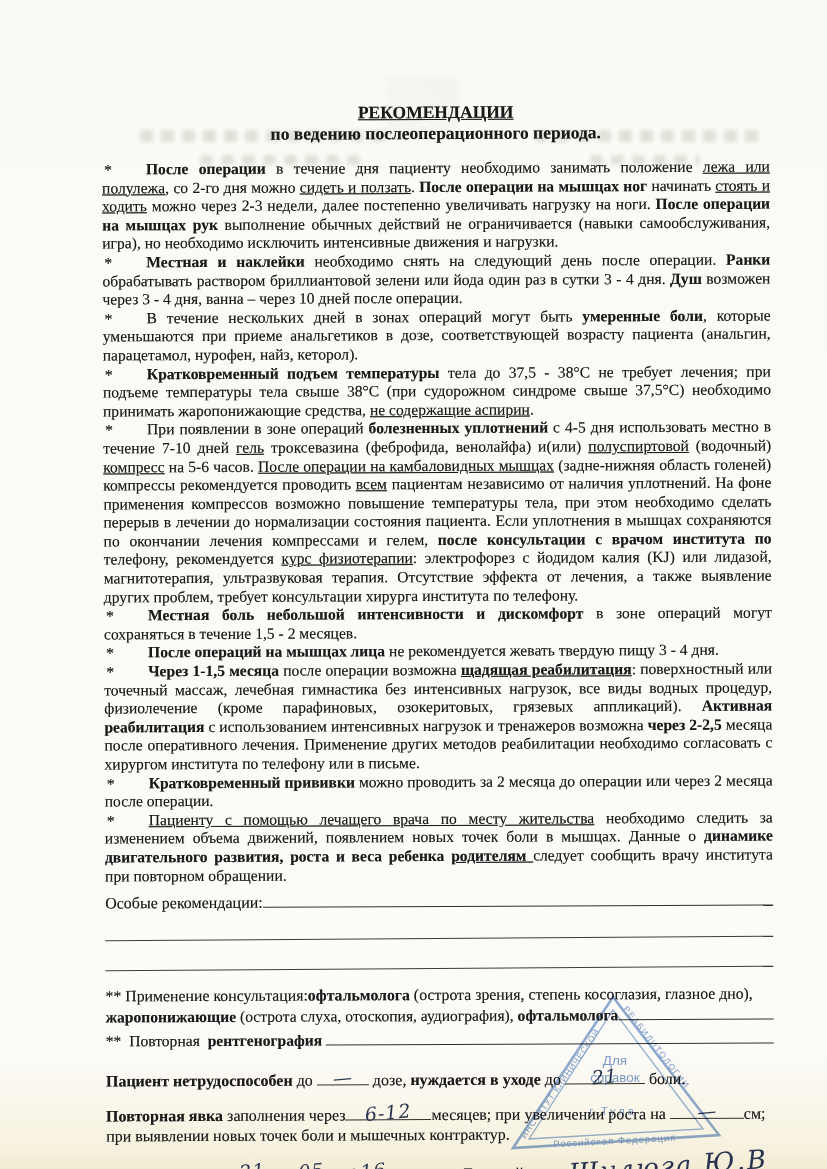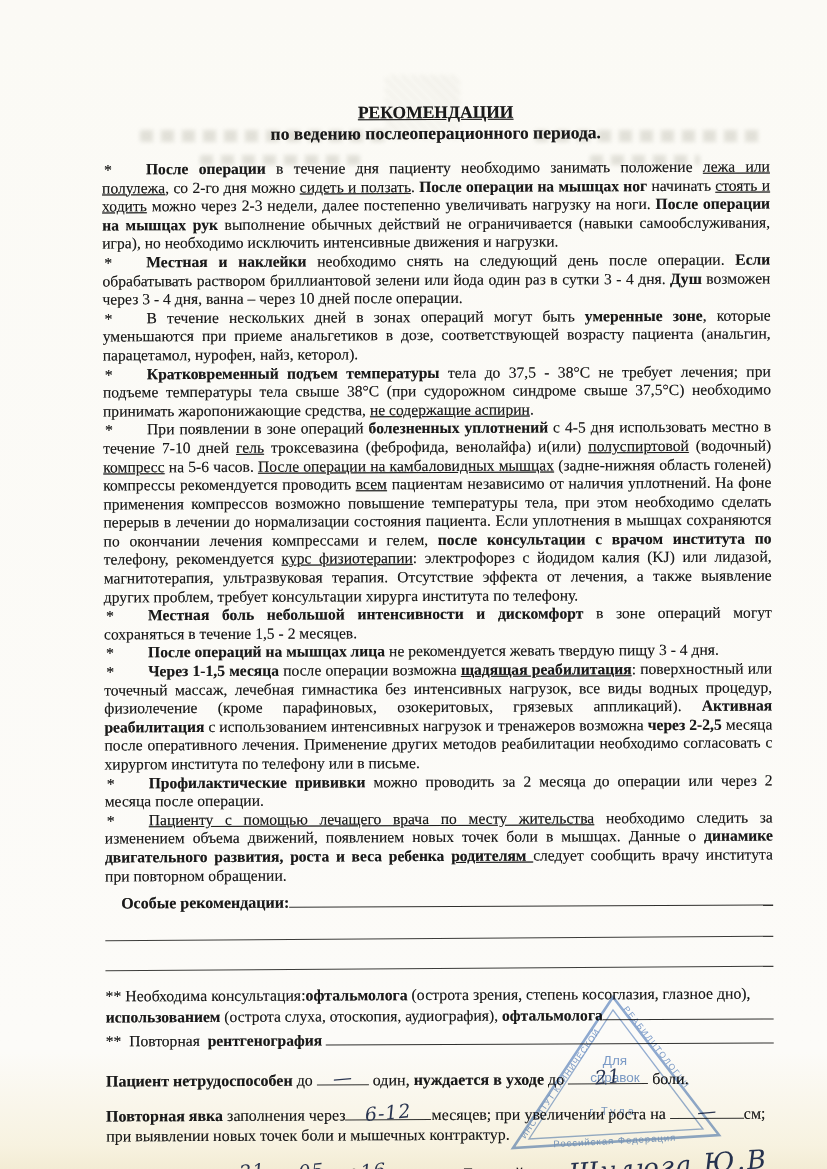--- a/index.html
+++ b/index.html
@@ -33,21 +33,21 @@
   .flexline > span{white-space:pre;}
   .hw{
     position:absolute; left:50%; bottom:-3px;
     transform:translateX(-50%) rotate(-5deg);
     font-style:italic; font-family:"DejaVu Serif",serif;
     color:#2a3550; font-size:19px; white-space:nowrap;
     text-shadow:none; letter-spacing:1px;
   }
   .rule{border-bottom:1.3px solid #3c3c3a; height:0; transform:rotate(-0.15deg);}
   .special-line{display:flex; align-items:baseline; margin-top:8px; font-size:16px;}
-  .special-line .label{white-space:pre; font-weight:bold;margin-left:16px;}
+  .special-line .label{white-space:pre; font-weight:normal;}
   .consult-block{margin-top:16px; font-size:15.8px; line-height:20.5px;}
   .form-line{margin-top:15px; font-size:16px; line-height:20px;}
   .dateline{display:flex; justify-content:space-between; align-items:baseline; margin-top:17px; font-size:16px;}
   .sig-blank{width:212px; height:16px;}
   .sig-blank .hw{font-size:26px; bottom:-4px; transform:translateX(-50%) rotate(-4deg); letter-spacing:2px; color:#26324e;}
   .date-part{white-space:pre;}
   
   .bleed{
     position:absolute; filter:blur(2px); opacity:.38; border-radius:2px;
     background:repeating-linear-gradient(90deg, rgba(130,128,108,.55) 0 13px, transparent 13px 21px);
@@ -69,57 +69,57 @@
 
   <div class="content">
 
     <div class="doc-title">
       <div><span class="u">РЕКОМЕНДАЦИИ</span></div>
       <div>по ведению  послеоперационного периода.</div>
     </div>
 
     <div class="body-block">
         <div class="para"><span class="marker">*</span><span class="b">После операции</span><span> в течение дня пациенту необходимо занимать положение </span><span class="u">лежа или полулежа</span><span>, со 2-го дня можно </span><span class="u">сидеть и ползать</span><span>. </span><span class="b">После операции на мышцах ног</span><span> начинать </span><span class="u">стоять и ходить</span><span> можно через 2-3 недели, далее постепенно увеличивать нагрузку на ноги. </span><span class="b">После операции на мышцах рук</span><span>  выполнение обычных действий не ограничивается (навыки самообслуживания, игра), но необходимо исключить интенсивные движения и нагрузки.</span></div>
-        <div class="para"><span class="marker">*</span><span class="b">Местная и наклейки</span><span> необходимо снять на следующий день после операции. </span><span class="b">Если</span><span> обрабатывать раствором бриллиантовой зелени или йода один раз в сутки  3 - 4 дня. </span><span class="b">Душ</span><span> возможен через 3 - 4 дня, ванна – через 10 дней после операции.</span></div>
-        <div class="para"><span class="marker">*</span><span>В течение нескольких дней в зонах операций могут быть </span><span class="b">умеренные зоне</span><span>, которые уменьшаются при приеме анальгетиков в дозе, соответствующей возрасту пациента (анальгин, парацетамол, нурофен, найз, кеторол).</span></div>
+        <div class="para"><span class="marker">*</span><span class="b">Местная и наклейки</span><span> необходимо снять на следующий день после операции. </span><span class="b">Ранки</span><span> обрабатывать раствором бриллиантовой зелени или йода один раз в сутки  3 - 4 дня. </span><span class="b">Душ</span><span> возможен через 3 - 4 дня, ванна – через 10 дней после операции.</span></div>
+        <div class="para"><span class="marker">*</span><span>В течение нескольких дней в зонах операций могут быть </span><span class="b">умеренные боли</span><span>, которые уменьшаются при приеме анальгетиков в дозе, соответствующей возрасту пациента (анальгин, парацетамол, нурофен, найз, кеторол).</span></div>
         <div class="para"><span class="marker">*</span><span class="b">Кратковременный подъем температуры</span><span> тела до 37,5 - 38°С не требует  лечения; при подъеме температуры тела свыше 38°С (при судорожном синдроме свыше 37,5°С) необходимо принимать жаропонижающие средства, </span><span class="u">не содержащие аспирин</span><span>.</span></div>
         <div class="para"><span class="marker">*</span><span>При появлении в зоне операций </span><span class="b">болезненных уплотнений</span><span> с 4-5 дня использовать местно в течение 7-10 дней  </span><span class="u">гель</span><span> троксевазина (феброфида, венолайфа) и(или) </span><span class="u">полуспиртовой</span><span> (водочный) </span><span class="u">компресс</span><span> на 5-6 часов. </span><span class="u">После операции на  камбаловидных мышцах</span><span> (задне-нижняя область голеней) компрессы рекомендуется проводить </span><span class="u">всем</span><span> пациентам независимо от наличия уплотнений. На фоне применения компрессов возможно повышение температуры тела, при этом необходимо сделать перерыв в лечении до нормализации состояния пациента. Если уплотнения в мышцах сохраняются по окончании лечения компрессами и гелем, </span><span class="b">после консультации с врачом института по</span><span> телефону, рекомендуется </span><span class="u">курс физиотерапии</span><span>: электрофорез с йодидом калия (KJ) или лидазой, магнитотерапия, ультразвуковая терапия. Отсутствие эффекта от лечения, а также выявление других проблем, требует консультации хирурга института по телефону.</span></div>
         <div class="para"><span class="marker">*</span><span class="b">Местная боль небольшой интенсивности и дискомфорт</span><span> в зоне операций могут сохраняться в течение 1,5 - 2 месяцев.</span></div>
         <div class="para"><span class="marker">*</span><span class="b">После операций на мышцах лица</span><span> не рекомендуется  жевать твердую пищу 3 - 4 дня.</span></div>
         <div class="para"><span class="marker">*</span><span class="b">Через 1-1,5 месяца</span><span> после операции возможна </span><span class="b u">щадящая реабилитация</span><span>: поверхностный или точечный  массаж,  лечебная гимнастика без интенсивных нагрузок, все виды водных процедур, физиолечение (кроме парафиновых, озокеритовых, грязевых аппликаций). </span><span class="b">Активная реабилитация</span><span> с использованием  интенсивных нагрузок и тренажеров  возможна </span><span class="b">через 2-2,5</span><span> месяца после оперативного лечения. Применение других методов реабилитации необходимо согласовать с хирургом института по телефону или в письме.</span></div>
-        <div class="para"><span class="marker">*</span><span class="b">Профилактические прививки</span><span> можно проводить за 2 месяца до операции или через 2 месяца после операции.</span></div>
+        <div class="para"><span class="marker">*</span><span class="b">Кратковременный прививки</span><span> можно проводить за 2 месяца до операции или через 2 месяца после операции.</span></div>
         <div class="para"><span class="marker">*</span><span class="u">Пациенту с помощью лечащего врача по месту жительства</span><span>  необходимо следить за изменением объема движений, появлением новых точек боли в мышцах. Данные о </span><span class="b">динамике двигательного развития, роста и веса ребенка</span><span> </span><span class="b u">родителям </span><span>следует сообщить врачу института при повторном обращении.</span></div>
       </div>
 
     <div class="special-line">
       <span class="label">Особые рекомендации:</span>
         <span class="flexline" style="flex:1">
           <span class="blank fill"></span>
         </span>
     </div>
     <div class="rule" style="margin-top:27px;"></div>
     <div class="rule" style="margin-top:29px;"></div>
 
     <div class="consult-block">
-      <div><span>** Необходима консультация:</span><span class="b">офтальмолога</span><span> (острота зрения, степень косоглазия,  глазное дно),</span></div>
+      <div><span>** Применение консультация:</span><span class="b">офтальмолога</span><span> (острота зрения, степень косоглазия,  глазное дно),</span></div>
       <div class="flexline">
-          <span class="b">использованием</span>
+          <span class="b">жаропонижающие</span>
           <span> (острота слуха, отоскопия, аудиография), </span>
           <span class="b">офтальмолога</span>
           <span class="blank fill"></span>
         </div>
       <div class="flexline" style="margin-top:4px;">
           <span>**  Повторная  </span>
           <span class="b">рентгенография</span>
           <span> </span>
           <span class="blank fill"></span>
         </div>
     </div>
 
-    <div class="form-line" style="margin-top:20px;"><span class="b">Пациент нетрудоспособен</span><span>  до </span><span class="blank" style="width: 52px;"><span class="hw">—</span></span><span> один,  </span><span class="b">нуждается в уходе</span><span>  до </span><span class="blank" style="width: 80px;"><span class="hw">21</span></span><span>  боли.</span></div>
+    <div class="form-line" style="margin-top:20px;"><span class="b">Пациент нетрудоспособен</span><span>  до </span><span class="blank" style="width: 52px;"><span class="hw">—</span></span><span> дозе,  </span><span class="b">нуждается в уходе</span><span>  до </span><span class="blank" style="width: 80px;"><span class="hw">21</span></span><span>  боли.</span></div>
 
     <div class="form-line"><span class="b">Повторная явка</span><span>  заполнения  через</span><span class="blank" style="width: 86px;"><span class="hw">6-12</span></span><span>месяцев;  при  увеличении  роста  на  </span><span class="blank" style="width: 74px;"><span class="hw">—</span></span><span>см;  при выявлении новых точек боли и мышечных контрактур.</span></div>
 
     <div class="dateline">
       <span style="white-space:pre;"><span>Дата заполнения «</span><span class="blank" style="width: 40px;"><span class="hw">21</span></span><span>» </span><span class="blank" style="width: 54px;"><span class="hw">05</span></span><span> 20</span><span class="blank" style="width: 30px;"><span class="hw">16</span></span><span> г.</span></span>
       <span style="display:flex;align-items:baseline;">
         <span class="date-part">Лечащий врач:</span>
         <span class="blank sig-blank">
           <span class="hw">Шулюга Ю.В</span>
         </span>

